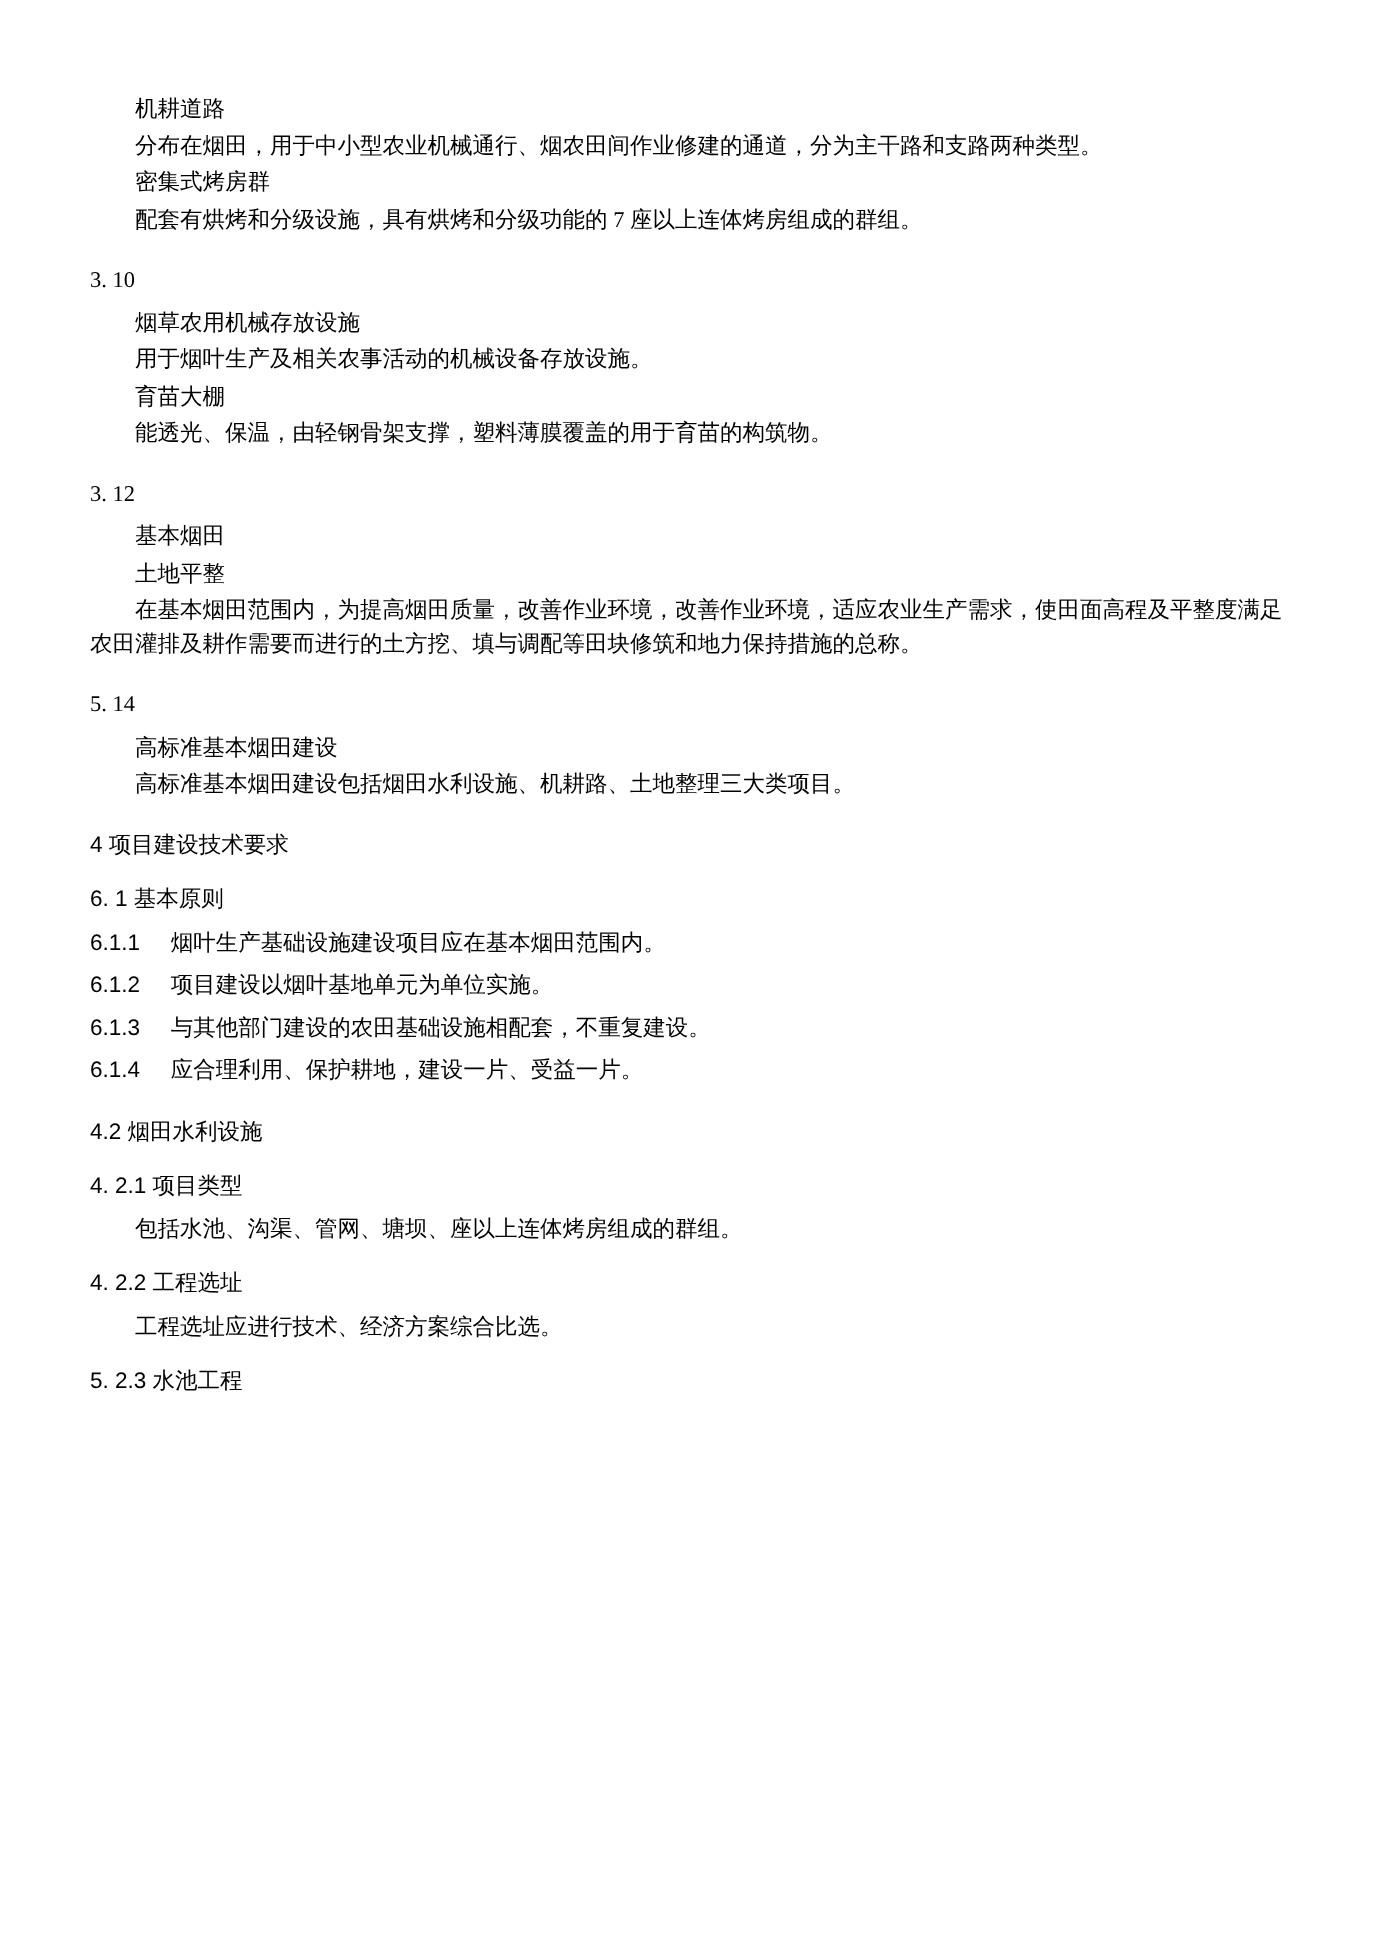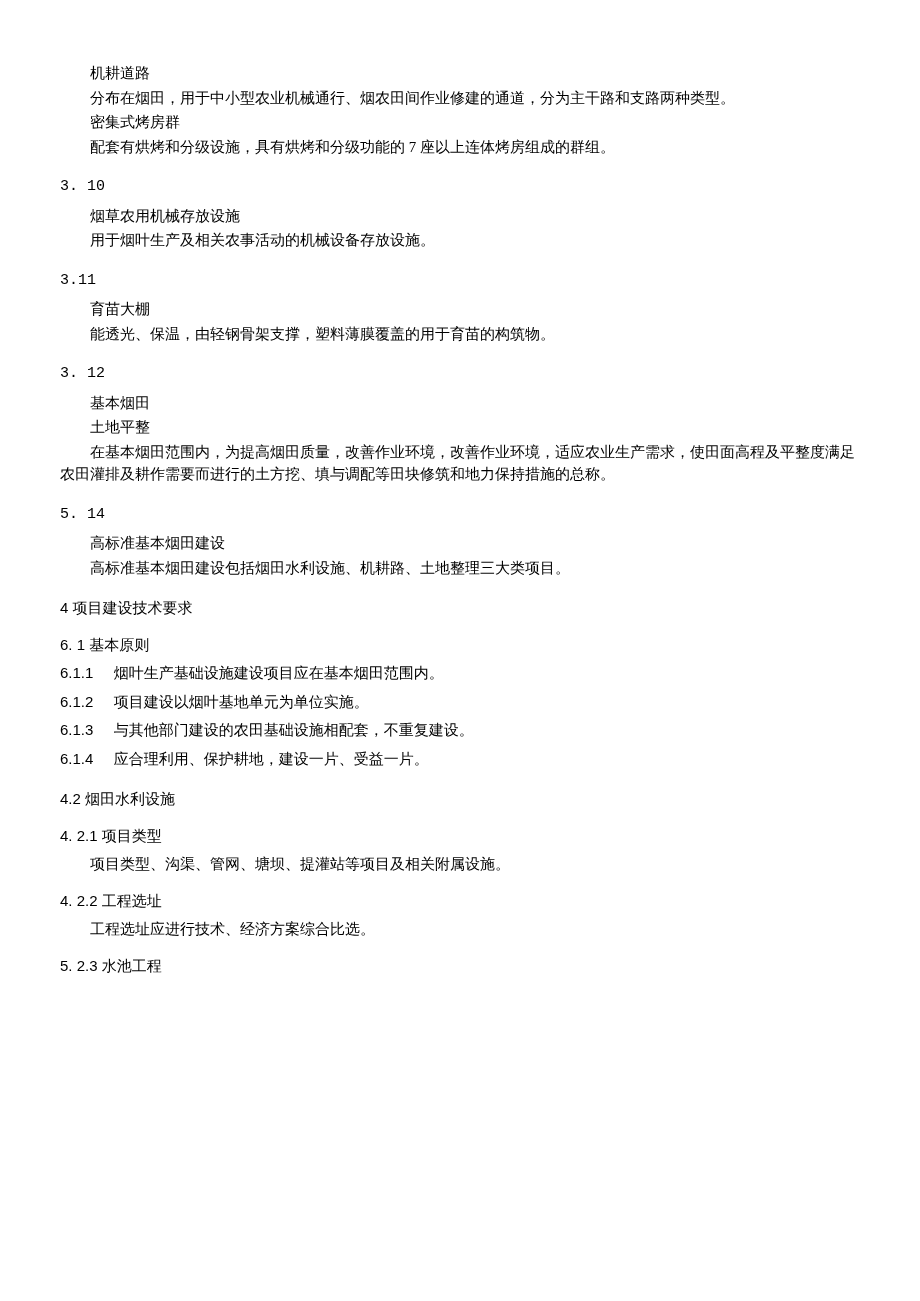--- a/index.html
+++ b/index.html
@@ -7,21 +7,21 @@
     padding: 60px 60px 60px 60px;
     font-family: "SimSun", "宋体", serif;
     font-size: 15px;
     line-height: 1.5;
     color: #000;
     background: #fff;
     width: 920px;
     box-sizing: border-box;
   }
   .section-num {
-    font-family: Liberation Mono, monospace;
+    font-family: Liberation Serif, serif;
     font-size: 15px;
     margin-top: 18px;
     margin-bottom: 6px;
   }
   .term {
     text-indent: 2em;
     margin-top: 2px;
     margin-bottom: 2px;
   }
   .desc {
@@ -55,35 +55,34 @@
 <body>
 
 <div id="content">
     <div class="term">机耕道路</div>
     <div class="desc">分布在烟田，用于中小型农业机械通行、烟农田间作业修建的通道，分为主干路和支路两种类型。</div>
     <div class="term">密集式烤房群</div>
     <div class="desc">配套有烘烤和分级设施，具有烘烤和分级功能的 7 座以上连体烤房组成的群组。</div>
     <div class="section-num">3.   10</div>
     <div class="term">烟草农用机械存放设施</div>
     <div class="desc">用于烟叶生产及相关农事活动的机械设备存放设施。</div>
-    <div class="section-num">3.11</div>
     <div class="term">育苗大棚</div>
     <div class="desc">能透光、保温，由轻钢骨架支撑，塑料薄膜覆盖的用于育苗的构筑物。</div>
     <div class="section-num">3.   12</div>
     <div class="term">基本烟田</div>
     <div class="term">土地平整</div>
     <div class="desc">在基本烟田范围内，为提高烟田质量，改善作业环境，改善作业环境，适应农业生产需求，使田面高程及平整度满足农田灌排及耕作需要而进行的土方挖、填与调配等田块修筑和地力保持措施的总称。</div>
     <div class="section-num">5.   14</div>
     <div class="term">高标准基本烟田建设</div>
     <div class="desc">高标准基本烟田建设包括烟田水利设施、机耕路、土地整理三大类项目。</div>
     <div class="heading">4 项目建设技术要求</div>
     <div class="sub-heading">6.   1 基本原则</div>
     <div class="list-item"><span class="list-num">6.1.1</span><span>  烟叶生产基础设施建设项目应在基本烟田范围内。</span></div>
     <div class="list-item"><span class="list-num">6.1.2</span><span>  项目建设以烟叶基地单元为单位实施。</span></div>
     <div class="list-item"><span class="list-num">6.1.3</span><span>  与其他部门建设的农田基础设施相配套，不重复建设。</span></div>
     <div class="list-item"><span class="list-num">6.1.4</span><span>  应合理利用、保护耕地，建设一片、受益一片。</span></div>
     <div class="heading">4.2 烟田水利设施</div>
     <div class="sub-heading">4.   2.1 项目类型</div>
-    <div class="desc">项目类型、沟渠、管网、塘坝、提灌站等项目及相关附属设施。</div>
+    <div class="desc">包括水池、沟渠、管网、塘坝、座以上连体烤房组成的群组。</div>
     <div class="sub-heading">4.   2.2 工程选址</div>
     <div class="desc">工程选址应进行技术、经济方案综合比选。</div>
     <div class="sub-heading">5.   2.3 水池工程</div>
   </div>
 
 </body></html>

